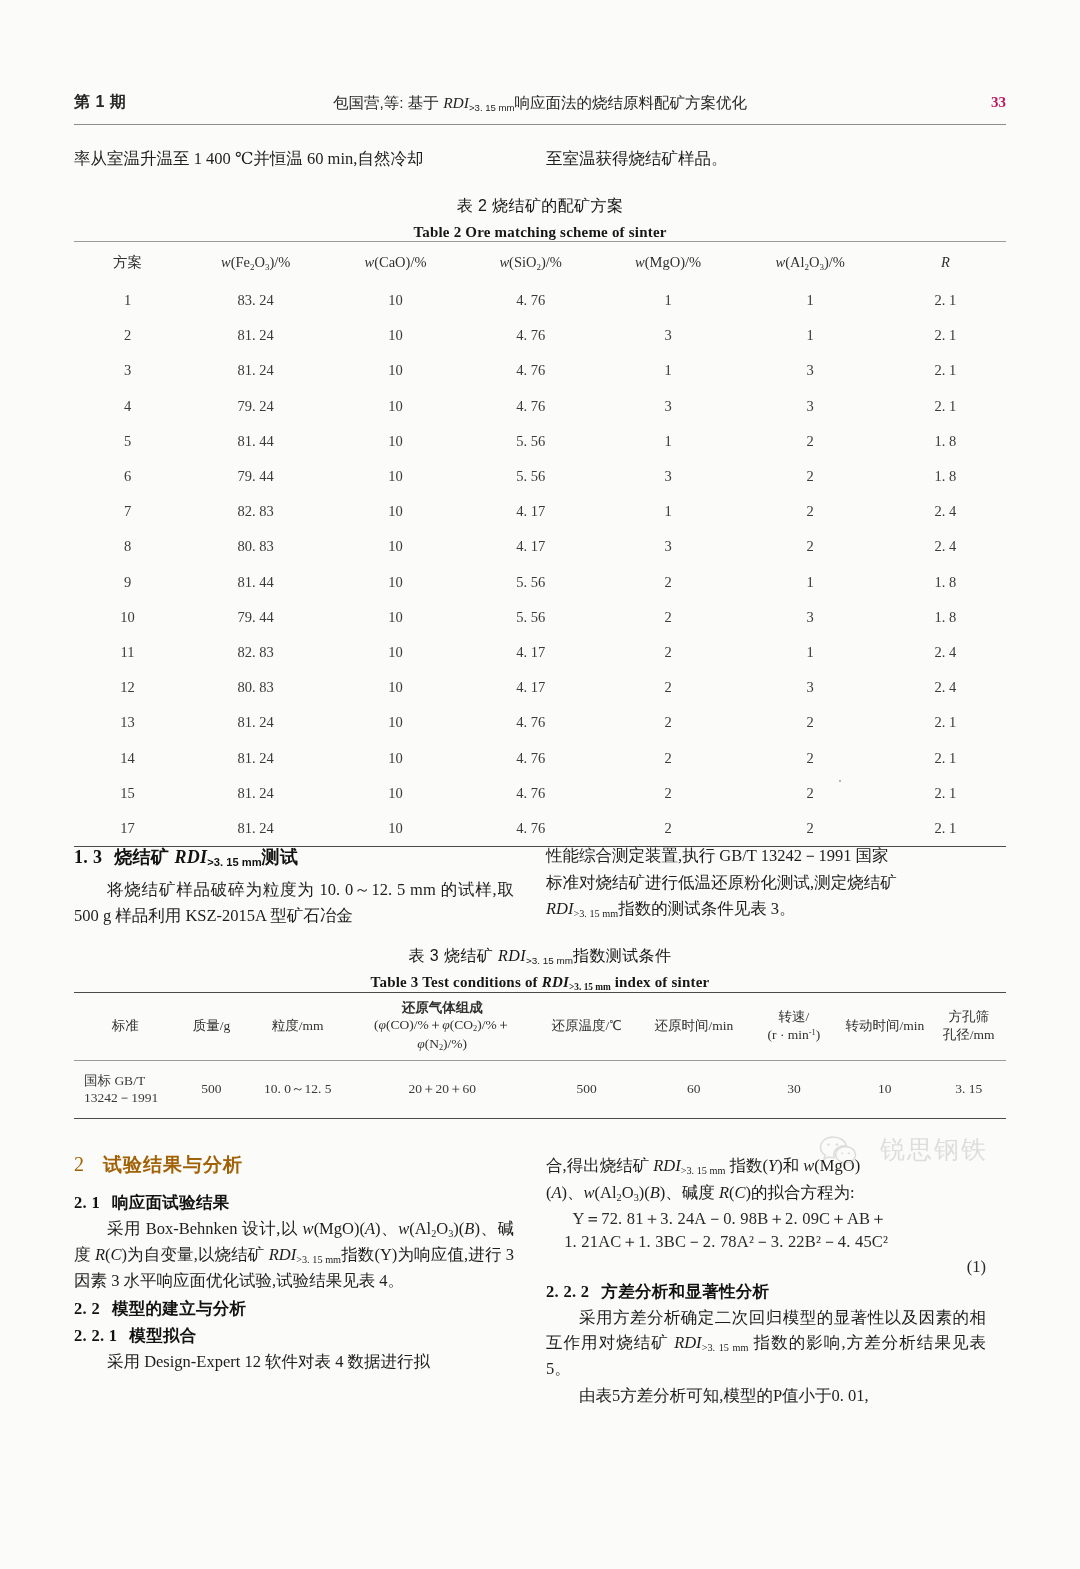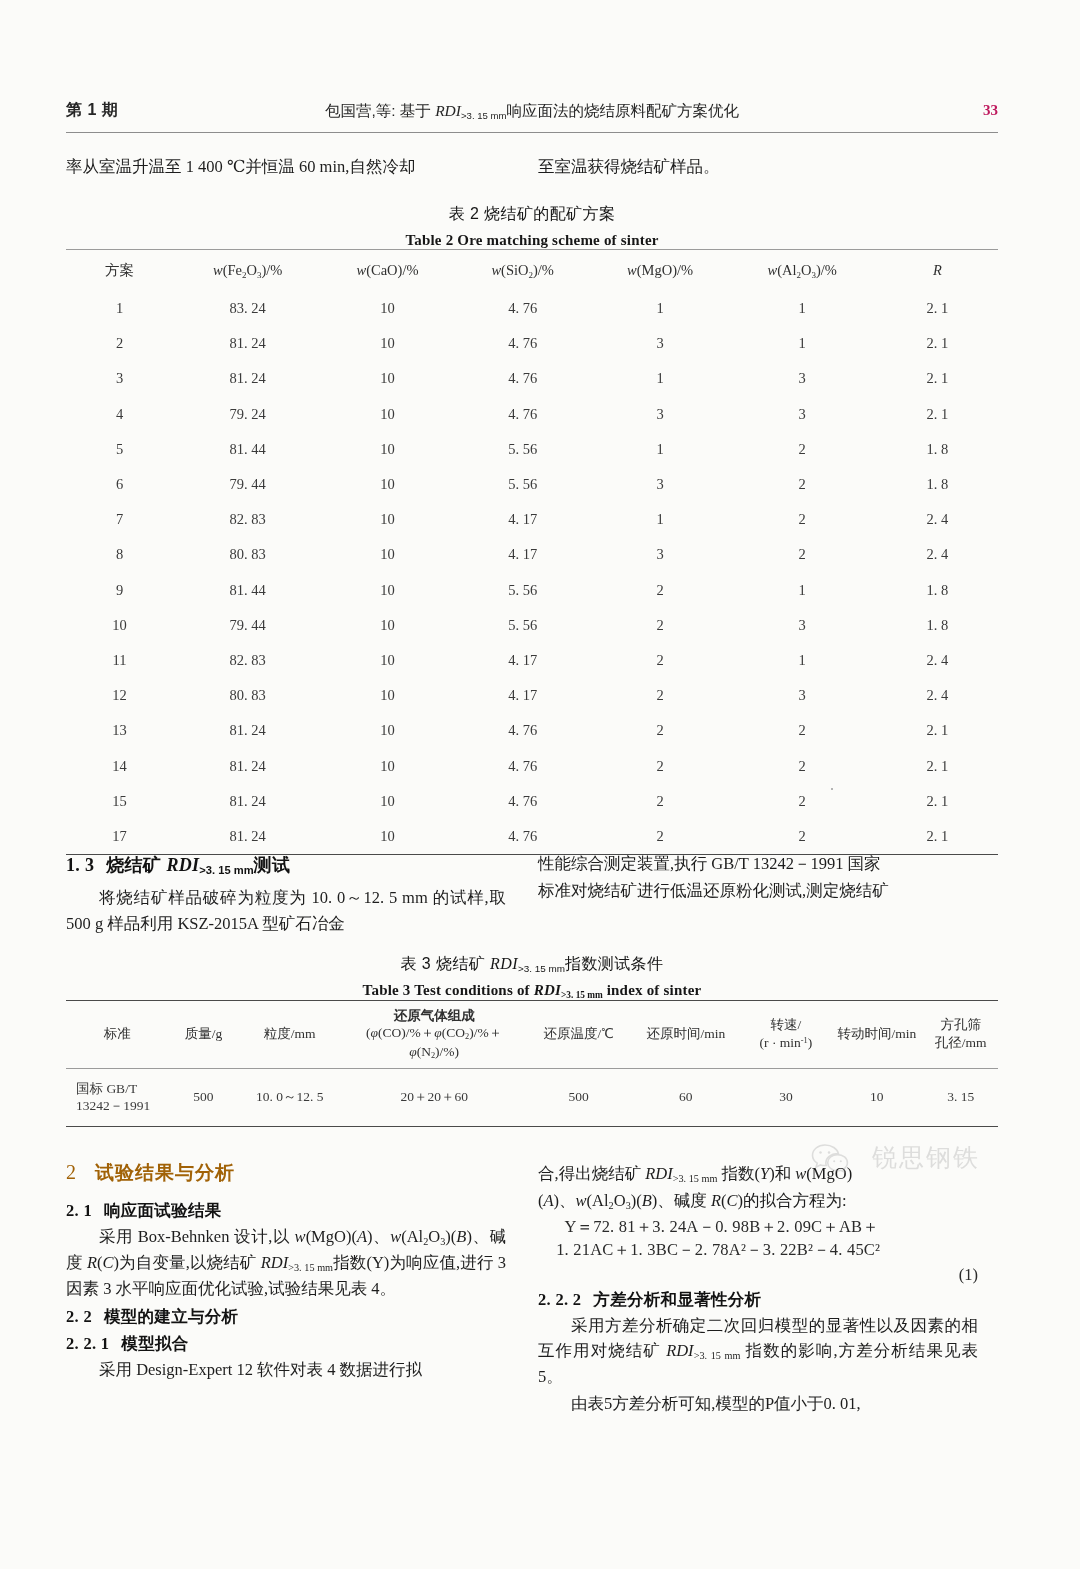--- a/index.html
+++ b/index.html
@@ -6,21 +6,21 @@
   body{
     width:1080px;height:1569px;
     background:#fbfbf9;
     font-family:"Liberation Serif","DejaVu Serif",serif;
     color:#2a2a2a;
     position:relative;
     overflow:hidden;
   }
   .page{
     position:absolute;
-    left:66px; top:0; width:932px; height:1188px;margin-top:8px;
+    left:74px; top:0; width:932px; height:1188px;
   }
   
   .runhead{
     position:absolute; left:0; top:92px; width:932px; height:28px;
   }
   .runhead .issue{
     position:absolute; left:0; top:0;
     font-size:16px; font-family:"Liberation Sans","DejaVu Sans",sans-serif;
     font-weight:600; letter-spacing:.5px; color:#262626;
   }
@@ -316,20 +316,21 @@
   <div style="position:absolute;left:0;top:840px;width:932px;">
     <div style="position:absolute;left:0;top:0;width:440px;">
       <div class="h3" style="font-size:18px;">
         <span class="num">1. 3</span><span>烧结矿 </span><i class="mi">RDI</i><span class="sub">&gt;3. 15 mm</span><span>测试</span>
       </div>
       <p class="bodytext para" style="margin-top:8px;">将烧结矿样品破碎为粒度为 10. 0～12. 5 mm 的试样,取 500 g 样品利用 KSZ-2015A 型矿石冶金</p>
     </div>
     <div style="position:absolute;left:472px;top:2px;width:440px;">
       <p class="bodytext para noind">性能综合测定装置,执行 GB/T 13242－1991 国家</p>
       <p class="bodytext para noind">标准对烧结矿进行低温还原粉化测试,测定烧结矿</p>
+      <p class="bodytext para noind"><i class="mi">RDI</i><span class="sub">&gt;3. 15 mm</span><span>指数的测试条件见表 3。</span></p>
     </div>
   </div>
 
   <div id="table3-wrap">
     <div class="cap-cn"><span>表 3   烧结矿 </span><i class="mi">RDI</i><span class="sub">&gt;3. 15 mm</span><span>指数测试条件</span></div>
     <div class="cap-en"><span>Table 3    Test conditions of </span><i class="mi">RDI</i><span class="sub">&gt;3. 15 mm</span><span> index of sinter</span></div>
     <table class="tbl" id="table3">
       <colgroup>
         <col style="width:11%">
           <col style="width:7.5%">

